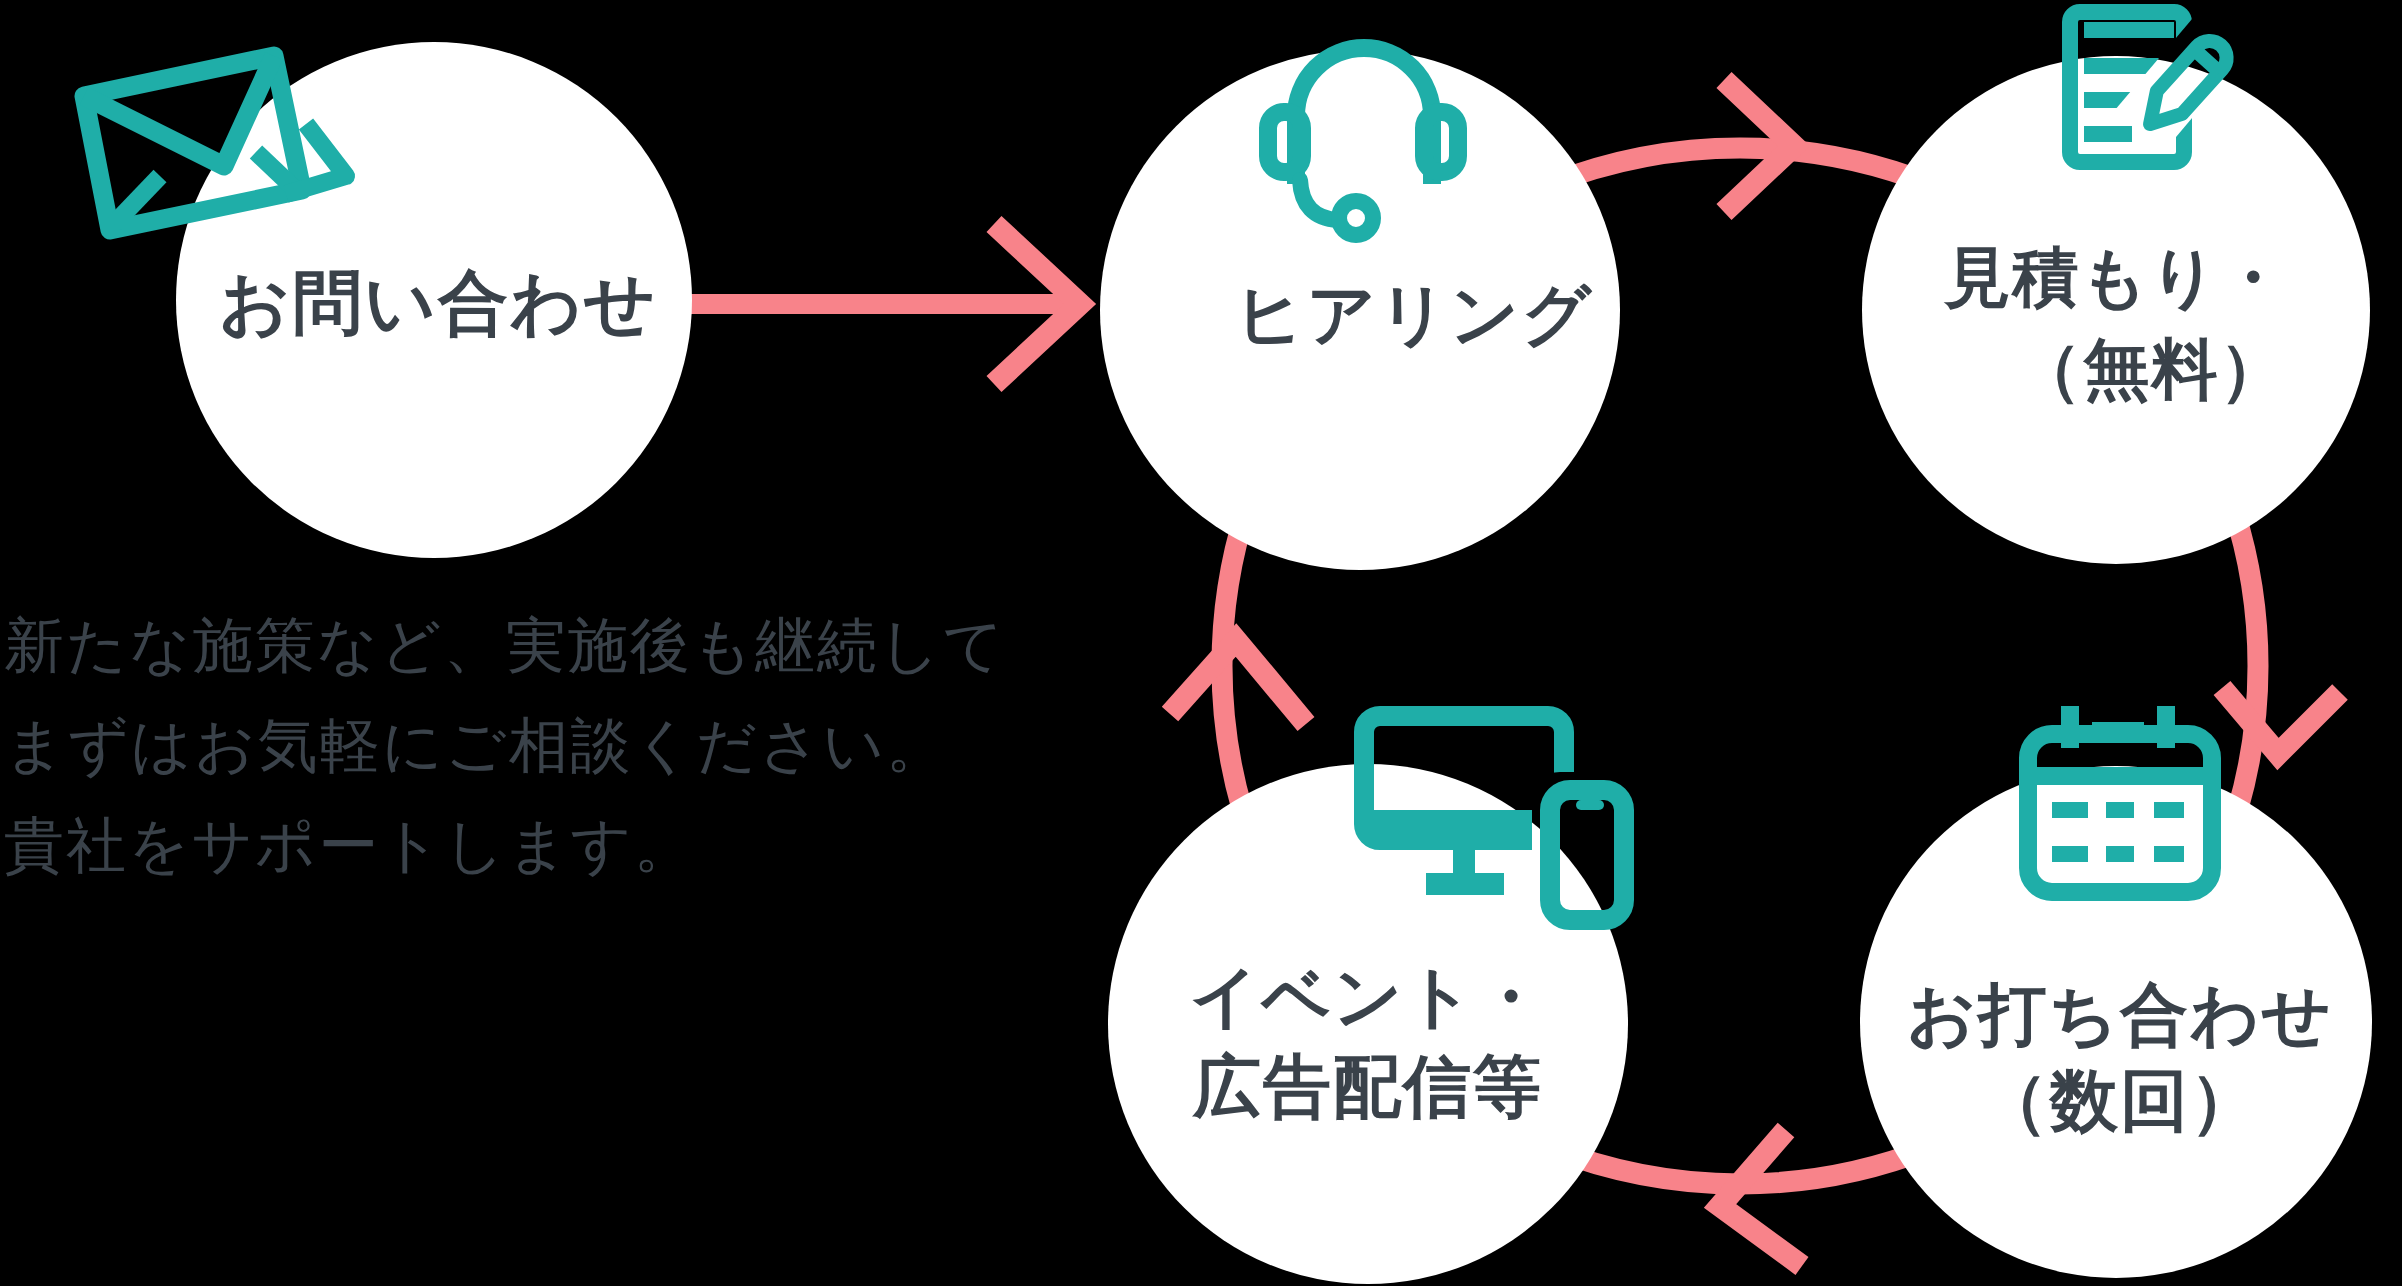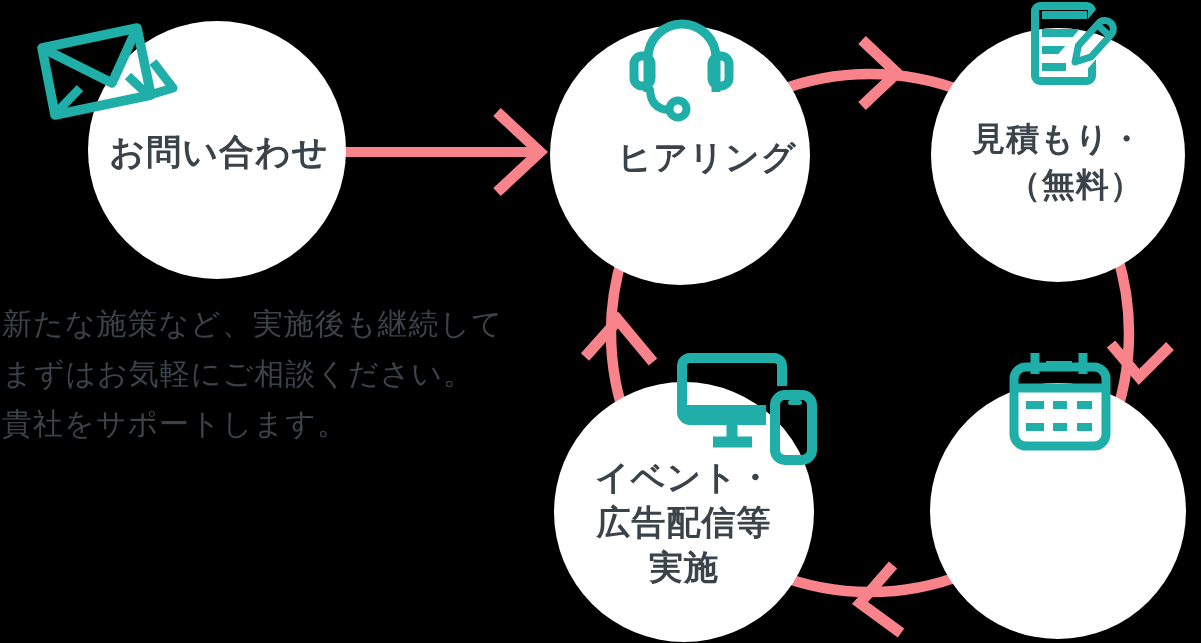--- a/index.html
+++ b/index.html
@@ -123,24 +123,27 @@
   <div class="step-label" style="left:219px;top:152px;font-size:35px;">
     <span>お問い合わせ</span>
   </div>
   <div class="step-label" style="left:707px;top:158px;font-size:34px;">
     <span>ヒアリング</span>
   </div>
   <div class="step-label" style="left:1058px;top:162px;font-size:33px;line-height:46px;text-align:right;">
     <span>見積もり・</span>
     <span>（無料）</span>
   </div>
+  <div class="step-label" style="left:1060px;top:530px;font-size:34px;line-height:43px;">
+    <span>お打ち合わせ</span>
+    <span>（数回）</span>
+  </div>
   <div class="step-label" style="left:684px;top:522px;font-size:34px;line-height:45px;">
     <span>イベント・</span>
     <span>広告配信等</span>
-    <span>実施</span>
   </div>
 
   <div class="note">
     <span>新たな施策など、実施後も継続して</span>
     <span>まずはお気軽にご相談ください。</span>
     <span>貴社をサポートします。</span>
   </div>
 
 </div>
 

